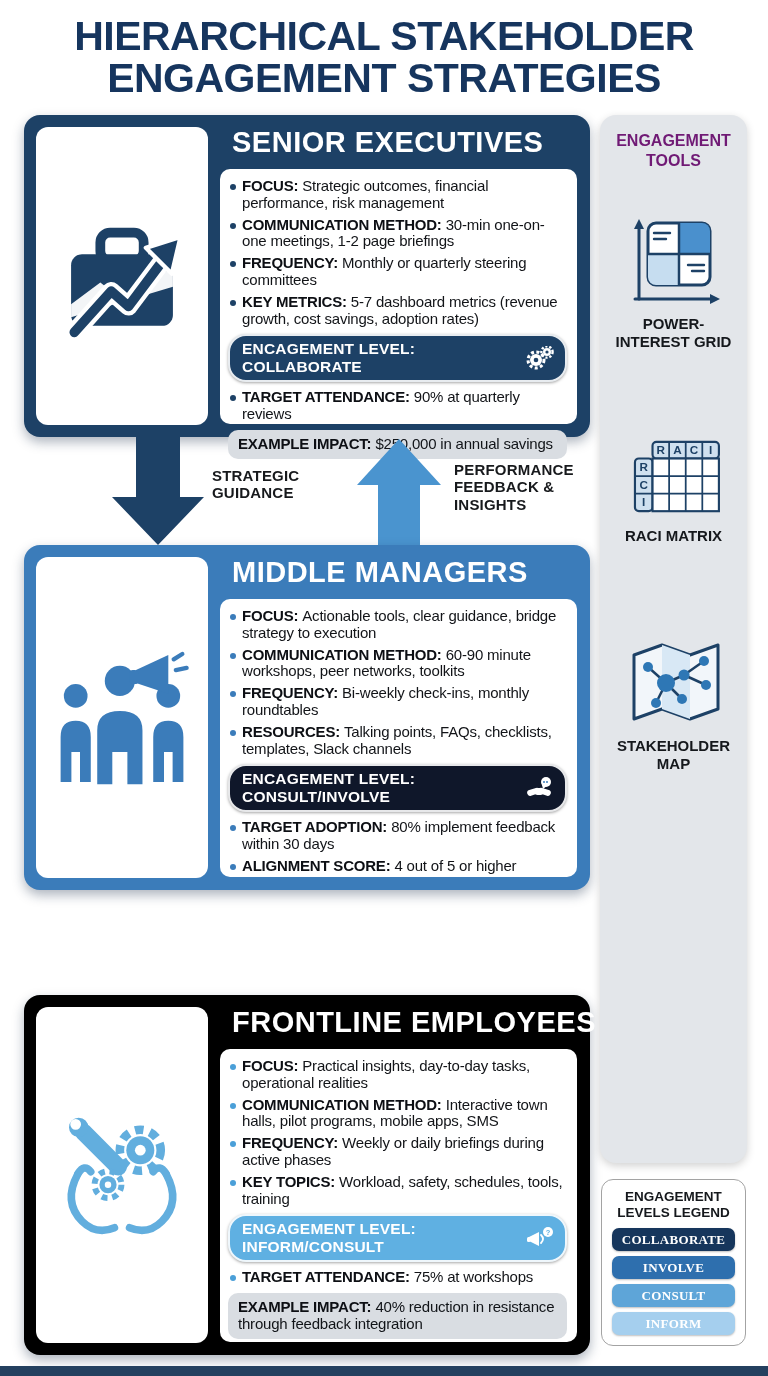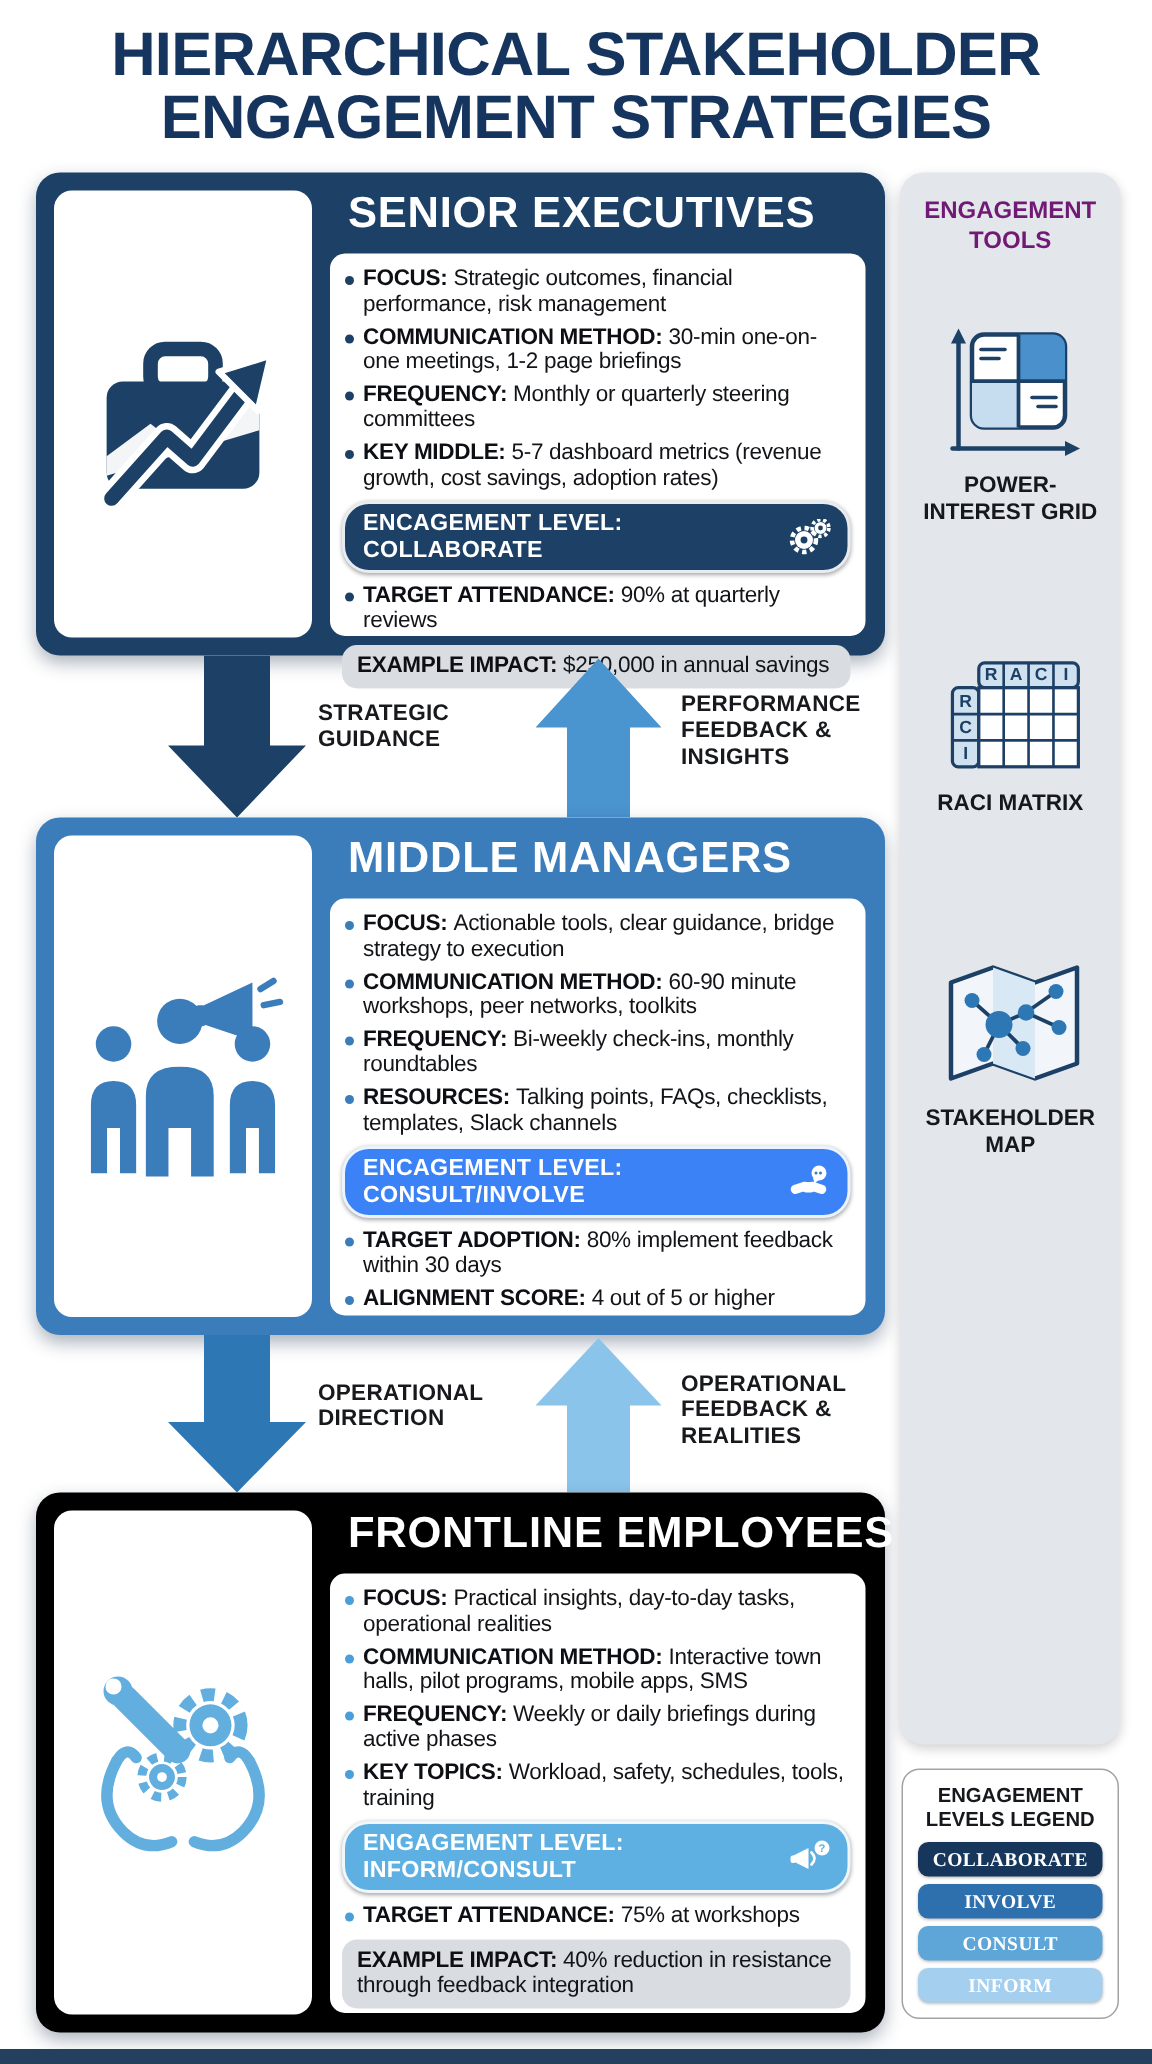--- a/index.html
+++ b/index.html
@@ -41,21 +41,21 @@
   .middle .dot   { background:#3b7cba; }
   .frontline .dot{ background:#4a9fd8; }
   .bullet p { font-size:15px; line-height:1.12; letter-spacing:-0.2px; color:#121418; }
   .blabel { font-weight:bold; margin-right:4px; color:#0d0f14; }
 
   .pill { display:flex; align-items:center; justify-content:space-between;
           border-radius:18px; padding:4px 10px 4px 12px; margin:2px 0;
           border:2px solid rgba(255,255,255,.9);
           box-shadow:0 1px 3px rgba(0,0,0,.35); }
   .senior .pill   { background:#1d4166; }
-  .middle .pill   { background:#3b82f6; }
+  .middle .pill   { background:#0f172a; }
   .frontline .pill{ background:#5fb0e2; }
   .pill-text { color:#fff; font-weight:bold; font-size:15.5px; letter-spacing:0.2px; }
   .pill svg { flex:none; margin-left:6px; }
 
   .impact { background:#d9dde2; border-radius:10px; padding:6px 10px;
             font-size:15px; line-height:1.12; letter-spacing:-0.2px; margin-top:2px; }
   .impact .blabel { font-weight:bold; }
 
   
   .flow { position:absolute; left:24px; width:566px; }
@@ -126,21 +126,21 @@
       <div class="bullet">
           <span class="dot"></span>
         <p><b class="blabel">COMMUNICATION METHOD:</b><span>30-min one-on-one meetings, 1-2 page briefings</span></p>
         </div>
       <div class="bullet">
           <span class="dot"></span>
         <p><b class="blabel">FREQUENCY:</b><span>Monthly or quarterly steering committees</span></p>
         </div>
       <div class="bullet">
           <span class="dot"></span>
-        <p><b class="blabel">KEY MIDDLE:</b><span>5-7 dashboard metrics (revenue growth, cost savings, adoption rates)</span></p>
+        <p><b class="blabel">KEY METRICS:</b><span>5-7 dashboard metrics (revenue growth, cost savings, adoption rates)</span></p>
         </div>
       <div class="pill">
         <span class="pill-text">ENCAGEMENT LEVEL: COLLABORATE</span>
         <svg width="30" height="24" viewBox="0 0 28 24">
           <circle cx="10" cy="14" r="6" fill="#ffffff"></circle>
           <circle cx="10" cy="14" r="8" fill="none" stroke="#ffffff" stroke-width="3" stroke-dasharray="3 2.4"></circle>
           <circle cx="10" cy="14" r="2.3" fill="#1d4166"></circle>
           <circle cx="21" cy="6" r="4" fill="#ffffff"></circle>
           <circle cx="21" cy="6" r="5.6" fill="none" stroke="#ffffff" stroke-width="2.4" stroke-dasharray="2.2 1.8"></circle>
           <circle cx="21" cy="6" r="1.6" fill="#1d4166"></circle>
@@ -222,30 +222,20 @@
           <span class="dot"></span>
         <p><b class="blabel">TARGET ADOPTION:</b><span>80% implement feedback within 30 days</span></p>
         </div>
       <div class="bullet">
           <span class="dot"></span>
         <p><b class="blabel">ALIGNMENT SCORE:</b><span>4 out of 5 or higher</span></p>
         </div>
     </div>
   </section>
 
-  <div class="flow flow2">
-    <svg class="arrow-down" width="92" height="105" viewBox="0 0 92 105">
-      <path d="M24,0 h44 v58 h24 L46,105 0,58 h24 Z" fill="#2e77b5"></path>
-    </svg>
-    <div class="flow-label down">OPERATIONAL DIRECTION</div>
-    <svg class="arrow-up" width="84" height="103" viewBox="0 0 84 103">
-      <path d="M42,0 84,45 h-21 v58 h-42 v-58 H0 Z" fill="#8ac4ea"></path>
-    </svg>
-    <div class="flow-label up">OPERATIONAL FEEDBACK &amp; REALITIES</div>
-  </div>
 
   <section class="card frontline">
     <div class="icon-box">
       <svg width="140" height="140" viewBox="0 0 130 126">
         <g fill="none" stroke="#62aede" stroke-width="7" stroke-linecap="round">
           <path d="M24,62 q-14,26 4,44 q13,13 30,6"></path>
           <path d="M24,62 q6,-10 12,-2"></path>
           <path d="M106,62 q14,26 -4,44 q-13,13 -30,6"></path>
           <path d="M106,62 q-6,-10 -12,-2"></path>
         </g>

